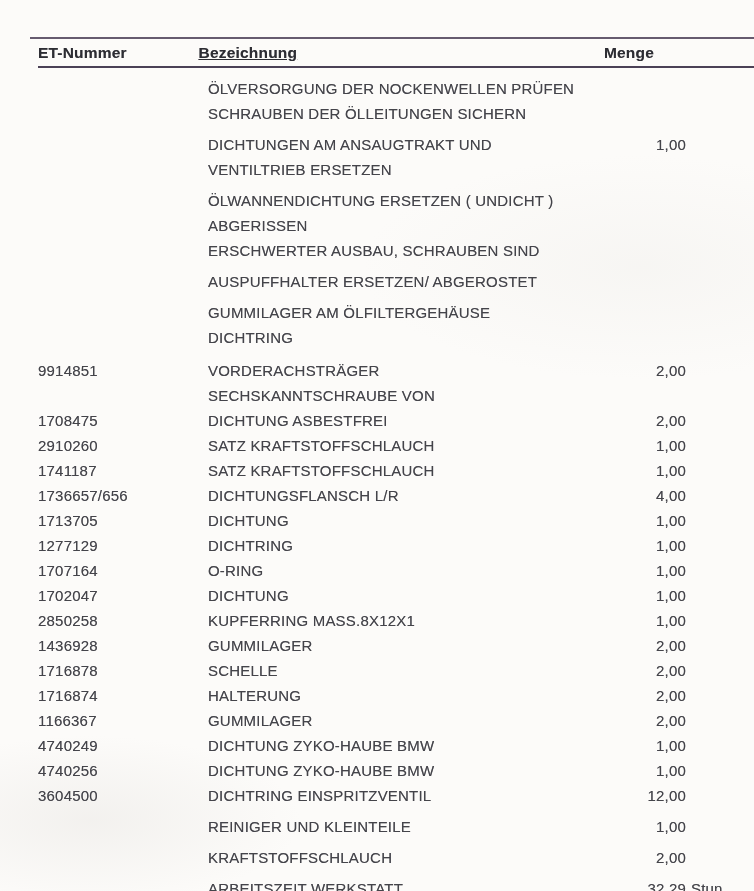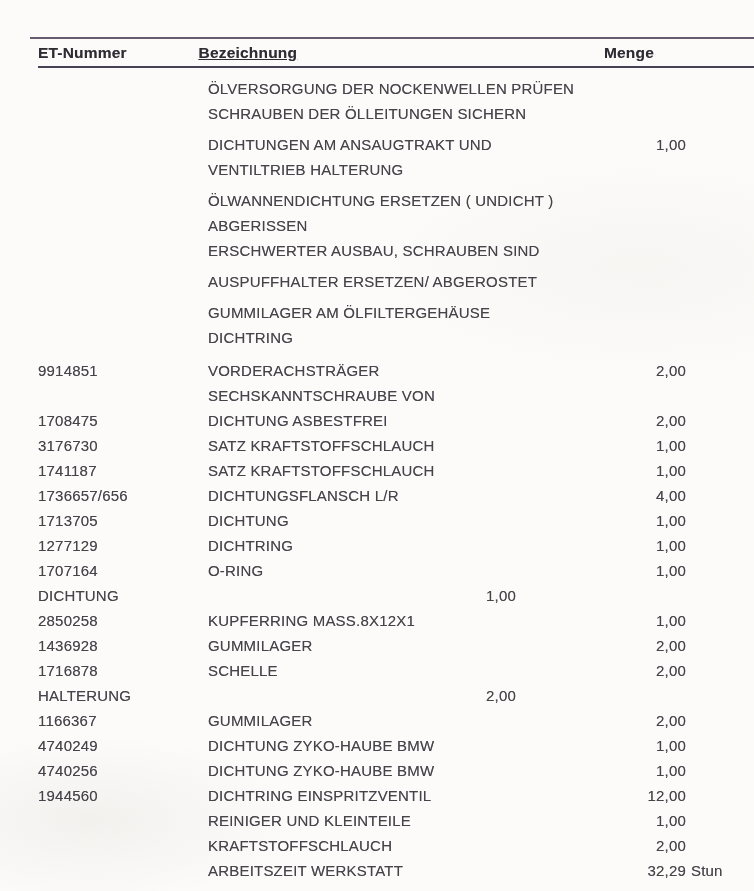--- a/index.html
+++ b/index.html
@@ -68,21 +68,21 @@
   .col-menge {
     width: 110px; flex: none;
     text-align: right;
     position: relative;
     white-space: nowrap;
   }
   .menge-unit { position: absolute; left: 100%; padding-left: 5px; }
 
   #work-list .row { margin-bottom: 6px; }
   #parts-list { margin-top: 8px; }
-  #parts-list .row:nth-last-child(-n+3) { }
+  #parts-list .row:nth-last-child(-n+3) { margin-top: 6px; }
 </style>
 </head>
 <body>
 
 <div class="page">
 
   <div class="rule-top"></div>
 
   <div class="header-row">
     <div class="h-et">ET-Nummer</div>
@@ -99,21 +99,21 @@
     <div class="col-desc">
             <div class="desc-line">ÖLVERSORGUNG DER NOCKENWELLEN PRÜFEN</div>
             <div class="desc-line">SCHRAUBEN DER ÖLLEITUNGEN SICHERN</div>
           </div>
     <div class="col-menge"><span class="menge-num"></span><span class="menge-unit"></span></div>
   </div>
         <div class="row">
     <div class="col-et"></div>
     <div class="col-desc">
             <div class="desc-line">DICHTUNGEN AM ANSAUGTRAKT UND</div>
-            <div class="desc-line">VENTILTRIEB HALTERUNG</div>
+            <div class="desc-line">VENTILTRIEB ERSETZEN</div>
           </div>
     <div class="col-menge"><span class="menge-num">1,00</span><span class="menge-unit"></span></div>
   </div>
         <div class="row">
     <div class="col-et"></div>
     <div class="col-desc">
             <div class="desc-line">ÖLWANNENDICHTUNG ERSETZEN ( UNDICHT )</div>
             <div class="desc-line">ABGERISSEN</div>
             <div class="desc-line">ERSCHWERTER AUSBAU, SCHRAUBEN SIND</div>
           </div>
@@ -144,21 +144,21 @@
     <div class="col-menge"><span class="menge-num">2,00</span><span class="menge-unit"></span></div>
   </div>
         <div class="row">
     <div class="col-et">1708475</div>
     <div class="col-desc">
             <div class="desc-line">DICHTUNG ASBESTFREI</div>
           </div>
     <div class="col-menge"><span class="menge-num">2,00</span><span class="menge-unit"></span></div>
   </div>
         <div class="row">
-    <div class="col-et">3176730</div>
+    <div class="col-et">2910260</div>
     <div class="col-desc">
             <div class="desc-line">SATZ KRAFTSTOFFSCHLAUCH</div>
           </div>
     <div class="col-menge"><span class="menge-num">1,00</span><span class="menge-unit"></span></div>
   </div>
         <div class="row">
     <div class="col-et">1741187</div>
     <div class="col-desc">
             <div class="desc-line">SATZ KRAFTSTOFFSCHLAUCH</div>
           </div>
@@ -186,20 +186,21 @@
     <div class="col-menge"><span class="menge-num">1,00</span><span class="menge-unit"></span></div>
   </div>
         <div class="row">
     <div class="col-et">1707164</div>
     <div class="col-desc">
             <div class="desc-line">O-RING</div>
           </div>
     <div class="col-menge"><span class="menge-num">1,00</span><span class="menge-unit"></span></div>
   </div>
         <div class="row">
+    <div class="col-et">1702047</div>
     <div class="col-desc">
             <div class="desc-line">DICHTUNG</div>
           </div>
     <div class="col-menge"><span class="menge-num">1,00</span><span class="menge-unit"></span></div>
   </div>
         <div class="row">
     <div class="col-et">2850258</div>
     <div class="col-desc">
             <div class="desc-line">KUPFERRING MASS.8X12X1</div>
           </div>
@@ -213,20 +214,21 @@
     <div class="col-menge"><span class="menge-num">2,00</span><span class="menge-unit"></span></div>
   </div>
         <div class="row">
     <div class="col-et">1716878</div>
     <div class="col-desc">
             <div class="desc-line">SCHELLE</div>
           </div>
     <div class="col-menge"><span class="menge-num">2,00</span><span class="menge-unit"></span></div>
   </div>
         <div class="row">
+    <div class="col-et">1716874</div>
     <div class="col-desc">
             <div class="desc-line">HALTERUNG</div>
           </div>
     <div class="col-menge"><span class="menge-num">2,00</span><span class="menge-unit"></span></div>
   </div>
         <div class="row">
     <div class="col-et">1166367</div>
     <div class="col-desc">
             <div class="desc-line">GUMMILAGER</div>
           </div>
@@ -240,21 +242,21 @@
     <div class="col-menge"><span class="menge-num">1,00</span><span class="menge-unit"></span></div>
   </div>
         <div class="row">
     <div class="col-et">4740256</div>
     <div class="col-desc">
             <div class="desc-line">DICHTUNG ZYKO-HAUBE BMW</div>
           </div>
     <div class="col-menge"><span class="menge-num">1,00</span><span class="menge-unit"></span></div>
   </div>
         <div class="row">
-    <div class="col-et">1944560</div>
+    <div class="col-et">3604500</div>
     <div class="col-desc">
             <div class="desc-line">DICHTRING EINSPRITZVENTIL</div>
           </div>
     <div class="col-menge"><span class="menge-num">12,00</span><span class="menge-unit"></span></div>
   </div>
         <div class="row">
     <div class="col-et"></div>
     <div class="col-desc">
             <div class="desc-line">REINIGER UND KLEINTEILE</div>
           </div>

